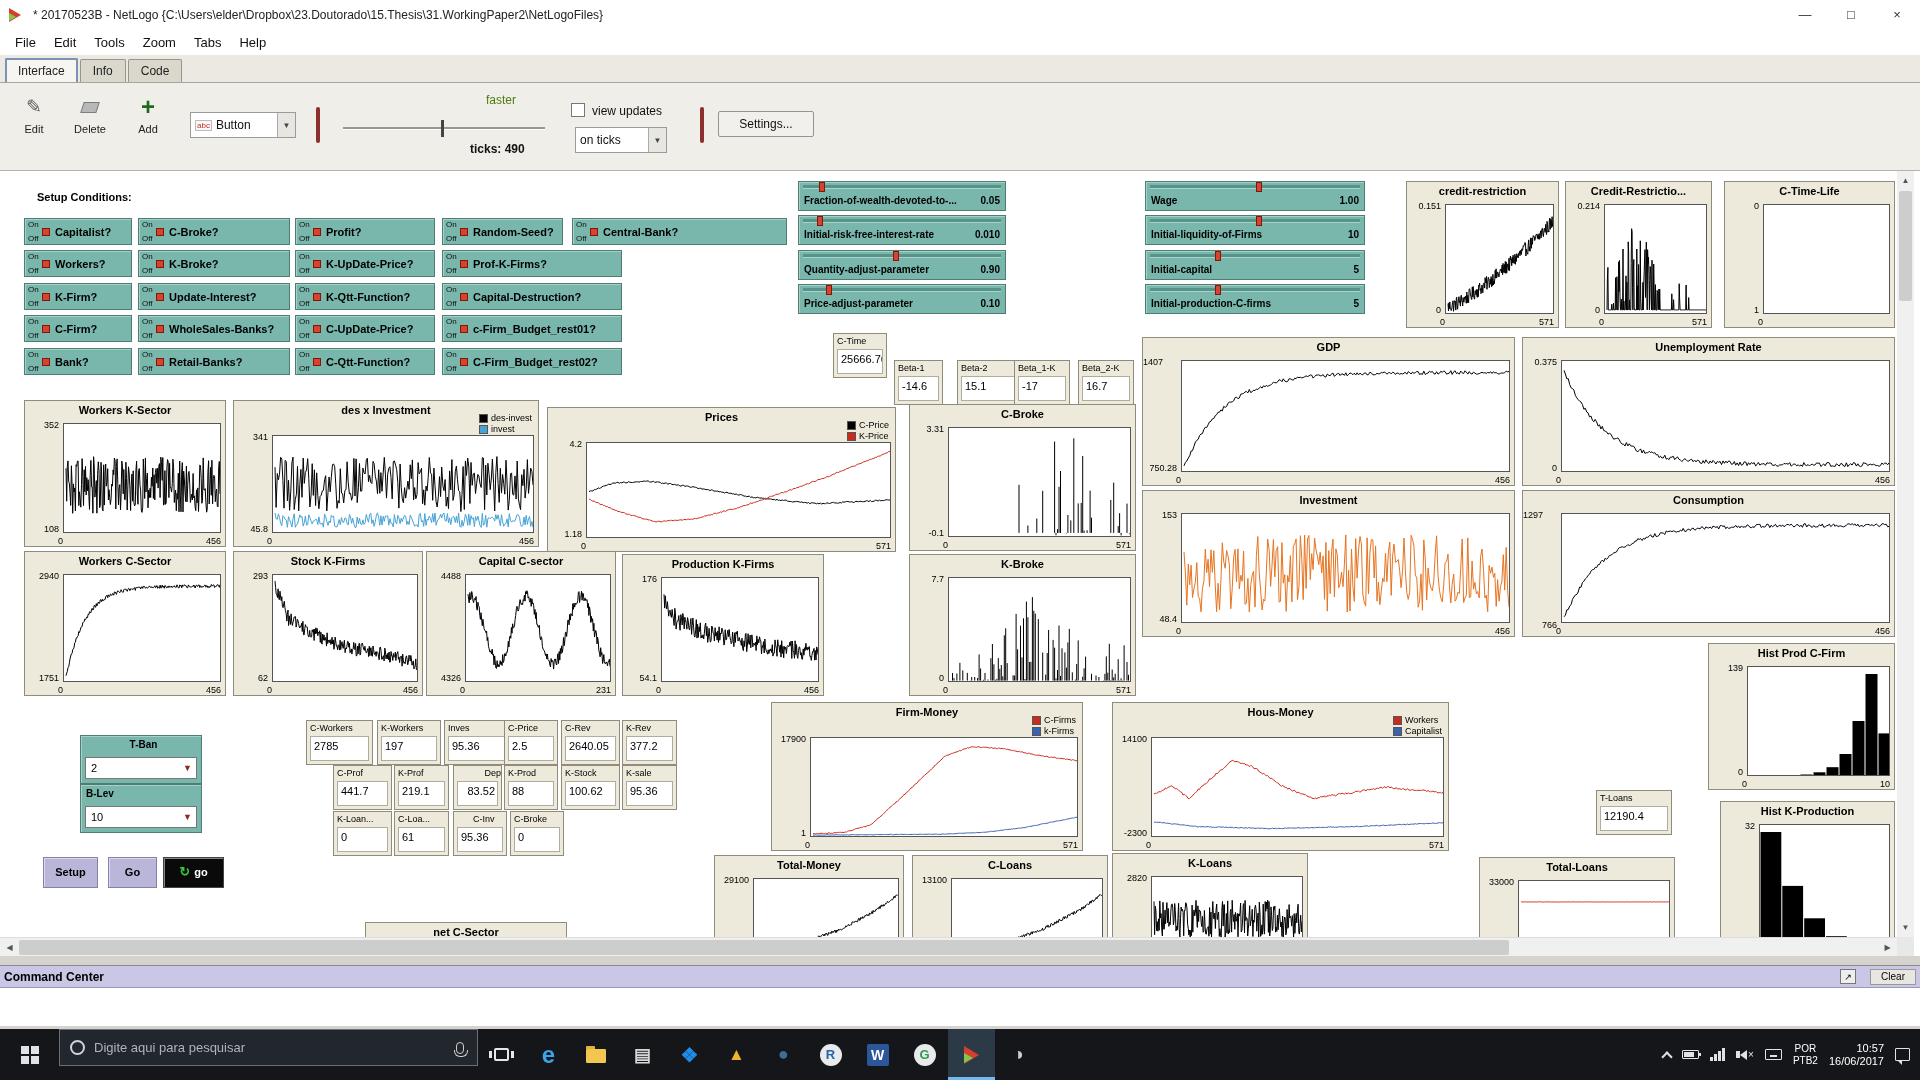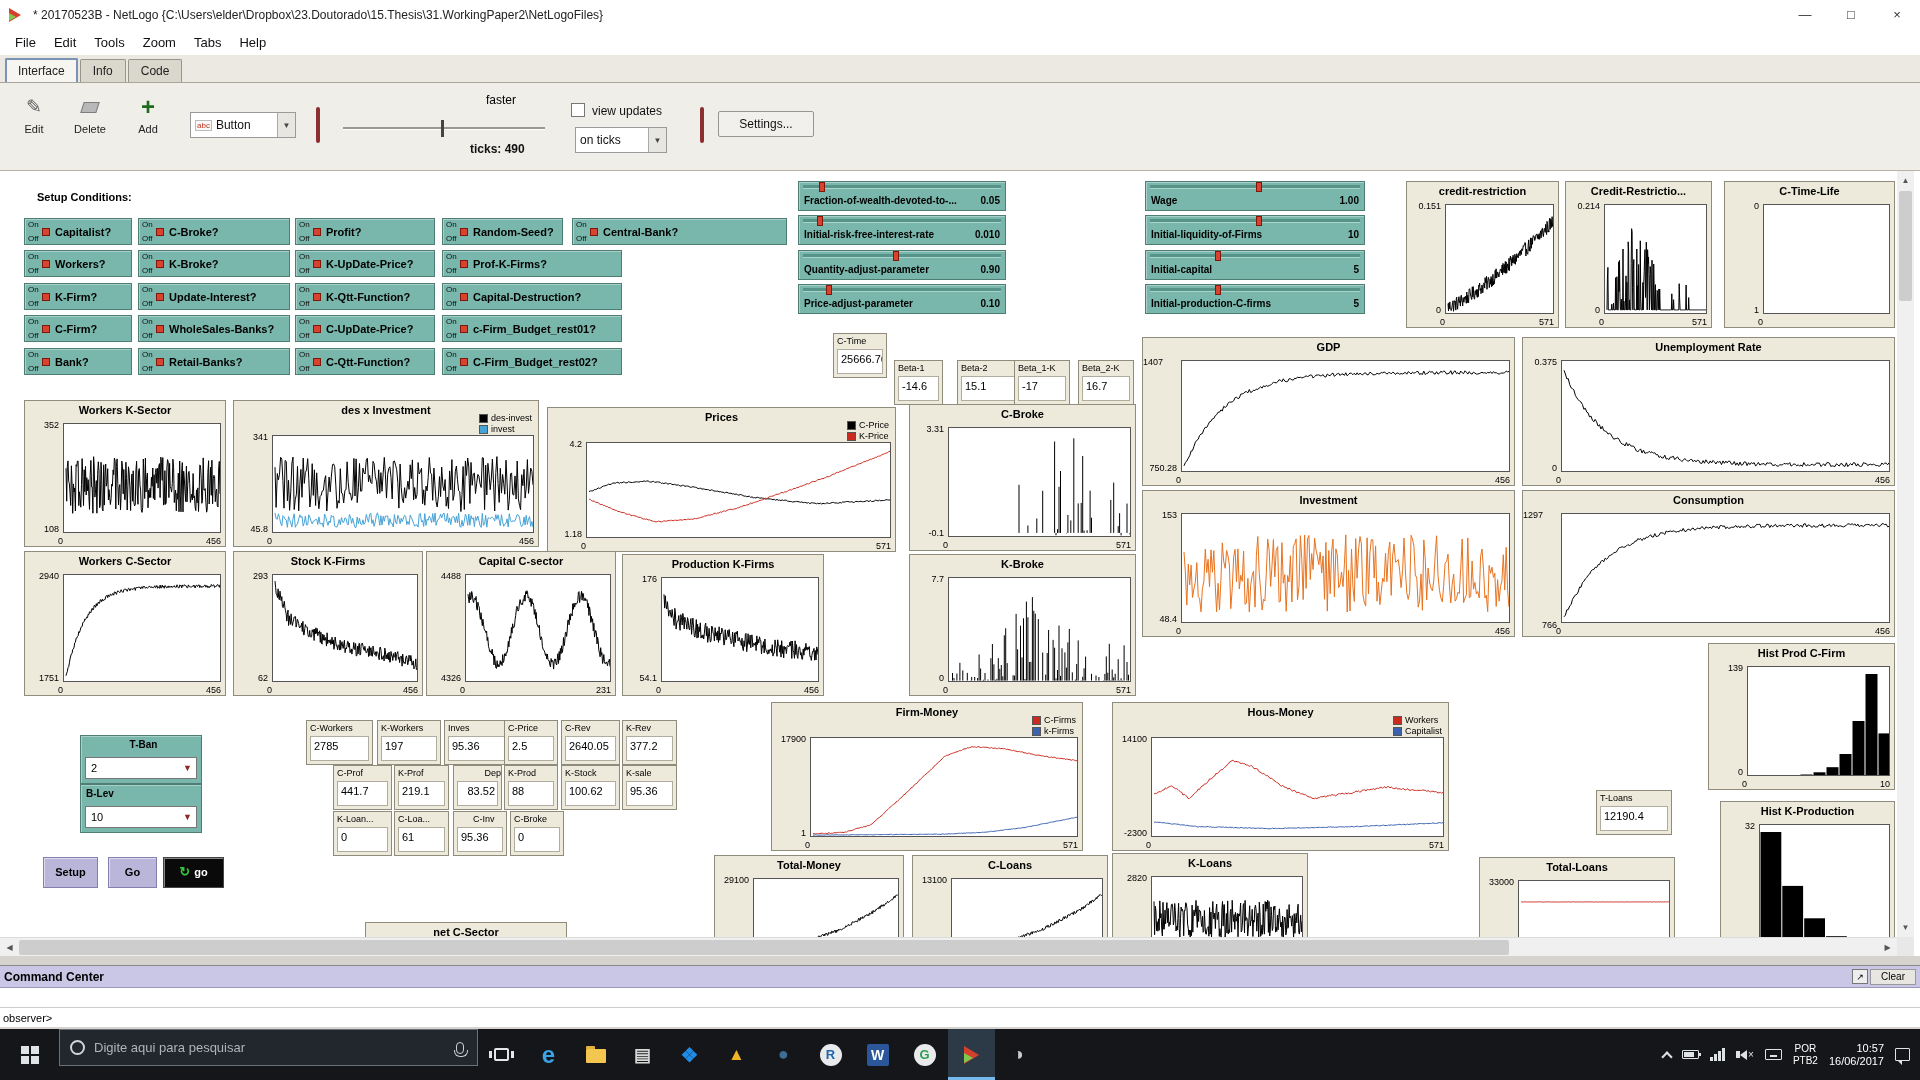--- a/index.html
+++ b/index.html
@@ -22,21 +22,21 @@
 #toolbar{position:absolute;left:0;top:83px;width:1920px;height:88px;background:#f0eee9;border-bottom:1px solid #b5b2a8}
 .tb-item{position:absolute;top:10px;width:48px;text-align:center}
 .tb-icon{font-size:19px;color:#5a5a5a;display:block;height:28px;line-height:28px}
 .add-glyph{color:#1d6b1d;font-weight:bold;font-size:24px}
 .eraser{display:inline-block;width:16px;height:11px;background:#b8b8b8;border:1px solid #7d7d7d;transform:skewX(-18deg);margin-top:9px}
 .tb-label{font-size:11px;color:#222;display:block;margin-top:2px}
 .tb-select{position:absolute;background:#fff;border:1px solid #9a9a9a;display:flex;align-items:center;font-size:12px;padding-left:4px;color:#111}
 .abc-icon{font-size:8px;color:#c03020;border:1px solid #bbb;padding:0 1px;margin-right:4px;background:#f8f8f8}
 .dd-arrow{margin-left:auto;width:18px;height:100%;background:#e8e6e0;border-left:1px solid #aaa;display:flex;align-items:center;justify-content:center;font-size:8px;color:#444}
 .tb-sep{position:absolute;top:24px;width:4px;height:36px;background:#8c2f2f;border-radius:2px}
-.faster-label{position:absolute;font-size:12px;color:#000000}
+.faster-label{position:absolute;font-size:12px;color:#4d7c0f}
 .speed-track{position:absolute;height:3px;background:#9a978e;border-bottom:1px solid #fff}
 .speed-thumb{position:absolute;width:3px;height:17px;background:#444}
 .ticks-label{position:absolute;font-size:12px;font-weight:bold;color:#111}
 .checkbox{position:absolute;width:14px;height:14px;background:#fff;border:1px solid #777}
 .cb-label{position:absolute;font-size:12px;color:#111}
 .push-btn{position:absolute;background:#f2f0ec;border:1px solid #979590;border-radius:2px;font-size:12px;text-align:center;color:#111}
 
 #main{position:absolute;left:0;top:171px;width:1897px;height:766px;background:#fff;overflow:hidden}
 .setup-label{font-size:11px;font-weight:bold;color:#000}
 .switch,.slider,.chooser{background:#79b7ac;border:1px solid #4e7d74;box-shadow:inset 1px 1px 0 rgba(255,255,255,.35)}
@@ -72,21 +72,21 @@
 .scroll-arrow{position:absolute;color:#555;font-size:8px;display:flex;align-items:center;justify-content:center}
 #hthumb{position:absolute;left:19px;top:2px;width:1490px;height:15px;background:#cdcdcd;border-radius:2px}
 #vthumb{position:absolute;left:2px;top:20px;width:13px;height:110px;background:#cdcdcd;border-radius:2px}
 #scorner{position:absolute;left:1897px;top:937px;width:23px;height:19px;background:#e8e8e8}
 #rightstrip{position:absolute;left:1914px;top:171px;width:6px;height:785px;background:#fff}
 
 #cmdcenter{position:absolute;left:0;top:965px;width:1920px;height:61px;background:#fff;border-top:1px solid #8a8a8a}
 .cc-header{position:absolute;left:0;top:0;width:100%;height:22px;background:#c9c6e6;border-bottom:1px solid #9a98b8;display:flex;align-items:center;padding:0 4px}
 .cc-title{font-size:12px;font-weight:bold;color:#000}
 .cc-expand{margin-left:auto;width:16px;height:15px;border:1px solid #777;background:#eee;font-size:9px;text-align:center;line-height:14px}
-.cc-clear{margin-left:2px;font-size:10px;height:16px;padding:0 10px;background:#e8e6e0;border:1px solid #999}
+.cc-clear{margin-left:14px;font-size:10px;height:16px;padding:0 10px;background:#e8e6e0;border:1px solid #999}
 .cc-output{position:absolute;left:0;top:22px;width:100%;height:19px;background:#fff}
 .cc-prompt-row{position:absolute;left:0;top:41px;width:100%;height:20px;border-top:1px solid #ccc;display:flex;align-items:center;padding-left:3px;background:#fff}
 .cc-prompt{font-size:11px;color:#000}
 .cc-input{flex:1;border:none;outline:none;font-size:11px;height:16px;margin-left:4px}
 
 #taskbar{position:absolute;left:0;top:1029px;width:1920px;height:51px;background:#14161a;display:flex;}
 .tb-start{width:59px;height:51px;display:flex;align-items:center;justify-content:center}
 .win-logo{display:grid;grid-template-columns:8px 8px;grid-gap:2px}
 .win-logo span{width:8px;height:8px;background:#dfe3e6}
 .tb-search{width:419px;height:37px;background:#22262d;border:1px solid #6a6f78;display:flex;align-items:center;padding:0 10px;gap:9px}
@@ -818,24 +818,20 @@
 <div id="scorner"></div>
 <div id="rightstrip"></div>
 
 <div id="cmdcenter">
   <div class="cc-header">
     <span class="cc-title">Command Center</span>
     <span class="cc-expand">↗</span>
     <button class="cc-clear">Clear</button>
   </div>
   <div class="cc-output"></div>
-  <div class="cc-prompt-row">
-    <span class="cc-prompt">observer&gt;</span>
-    <input class="cc-input" style="">
-  </div>
 </div>
 
 <div id="taskbar">
   <div class="tb-start">
     <span class="win-logo">
         <span></span>
         <span></span>
         <span></span>
         <span></span>
       </span>

